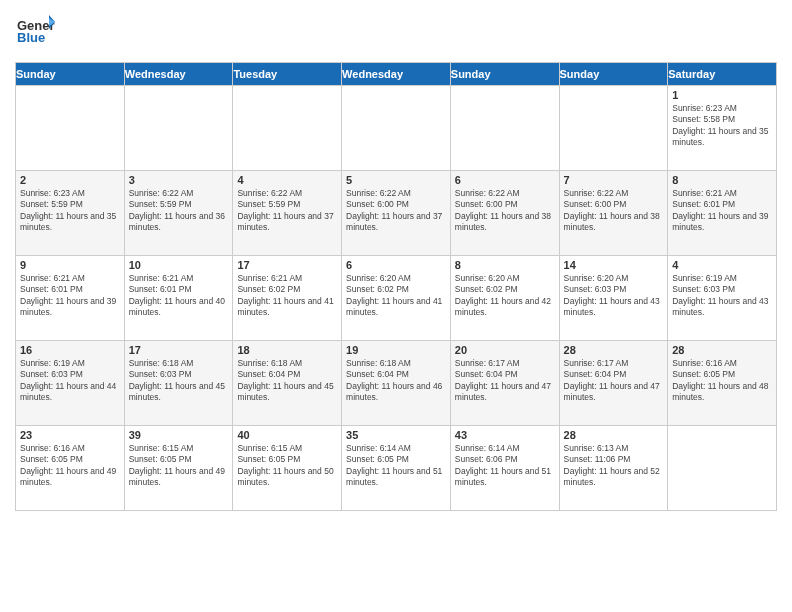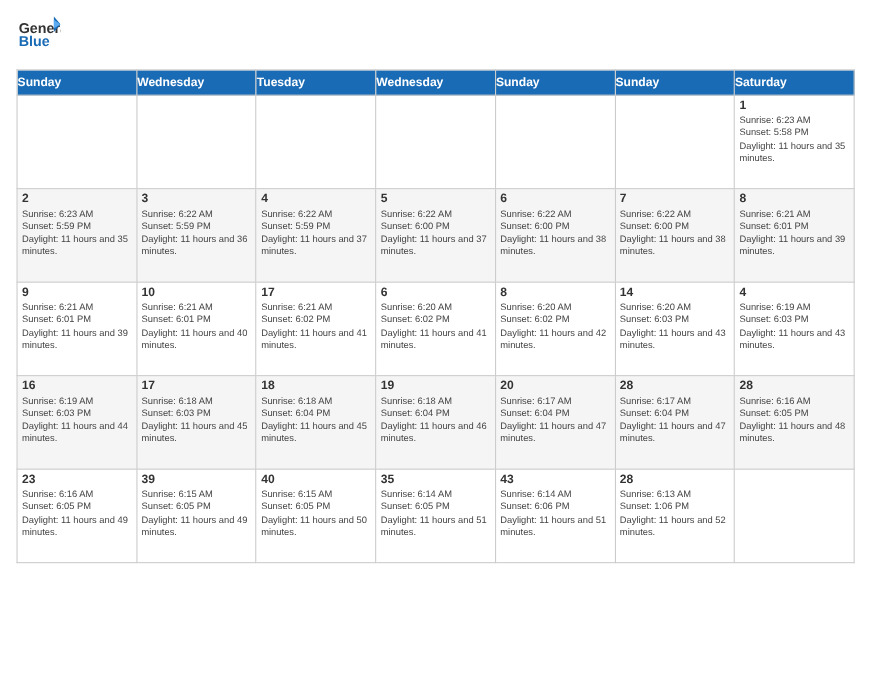--- a/index.html
+++ b/index.html
@@ -251,20 +251,20 @@
           </td>
           <td>
             <span class="day-number">43</span>
             <div class="day-info" style="white-space: pre-line;">Sunrise: 6:14 AM
 Sunset: 6:06 PM
 Daylight: 11 hours and 51 minutes.</div>
           </td>
           <td>
             <span class="day-number">28</span>
             <div class="day-info" style="white-space: pre-line;">Sunrise: 6:13 AM
-Sunset: 1:06 PM
+Sunset: 11:06 PM
 Daylight: 11 hours and 52 minutes.</div>
           </td>
           <td class="empty-cell"></td>
         </tr>
       </tbody>
   </table>
 </div>
 
 </body></html>

